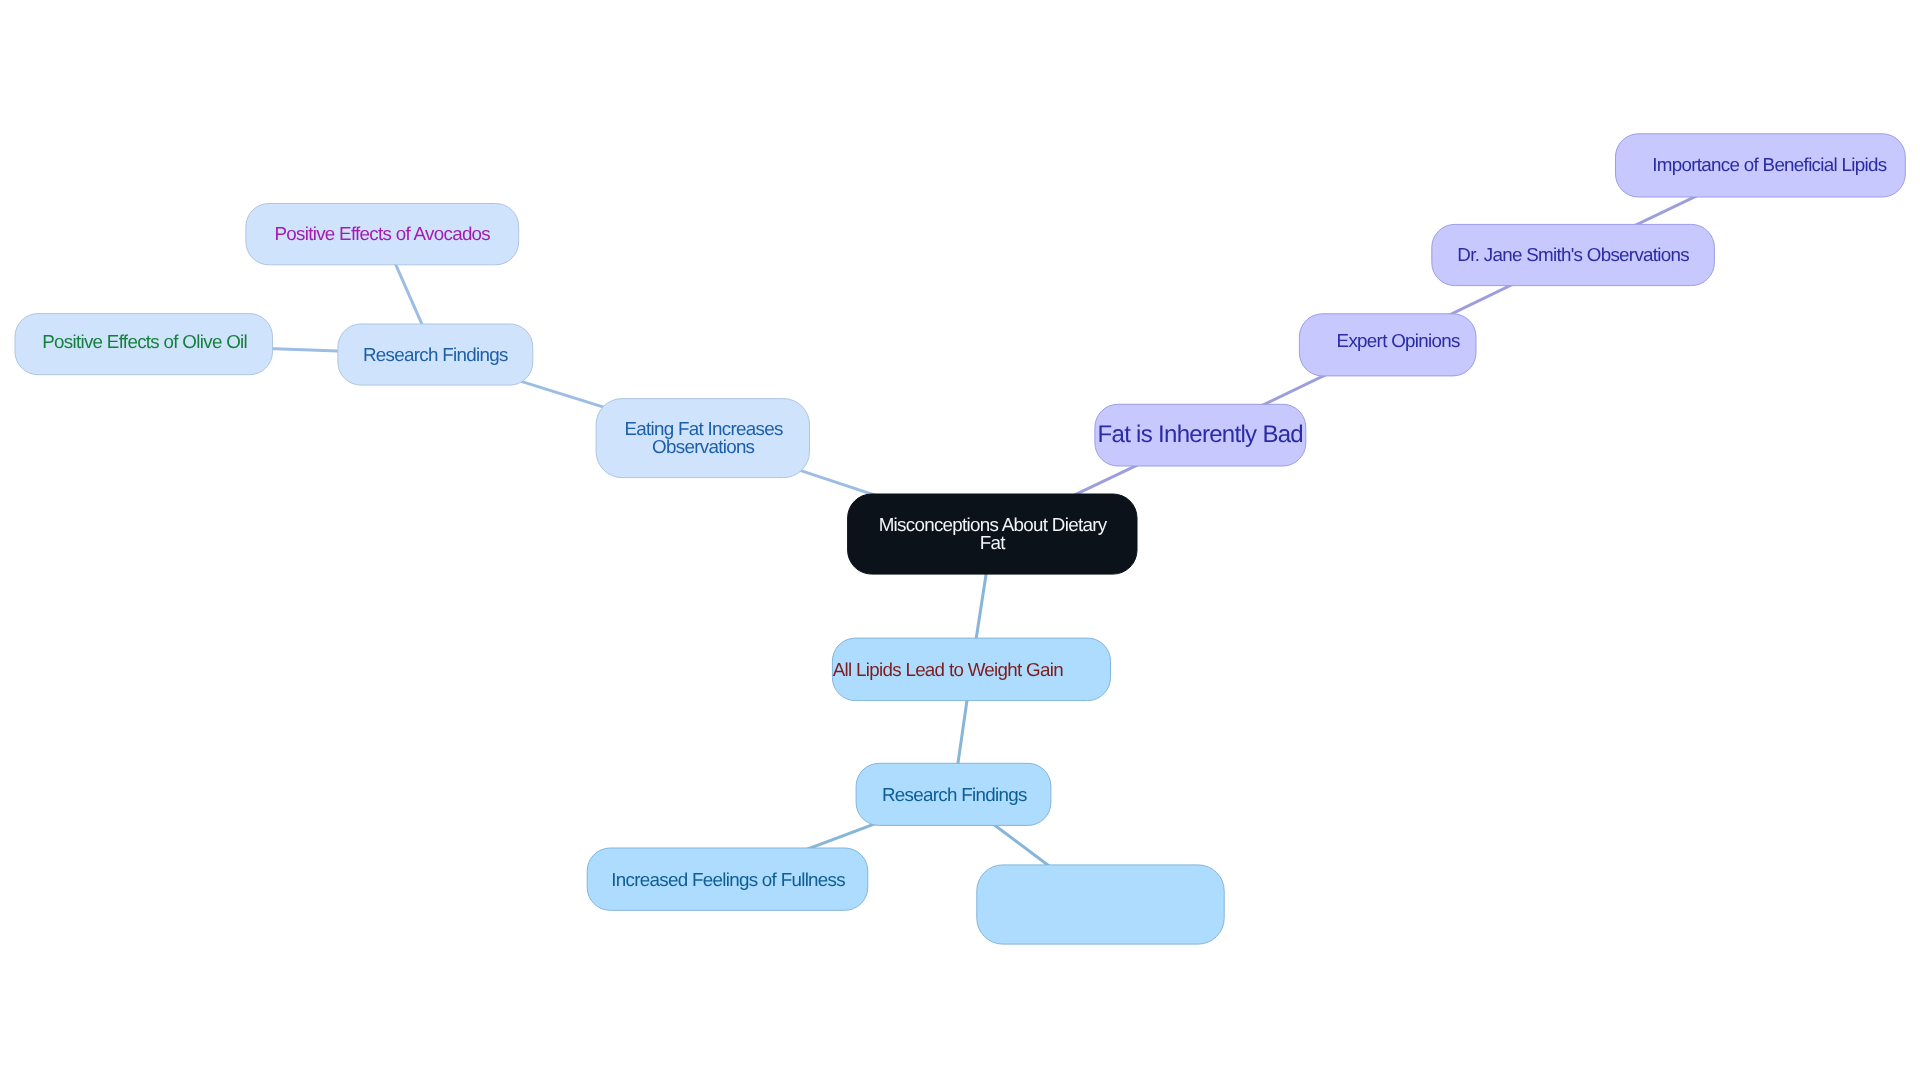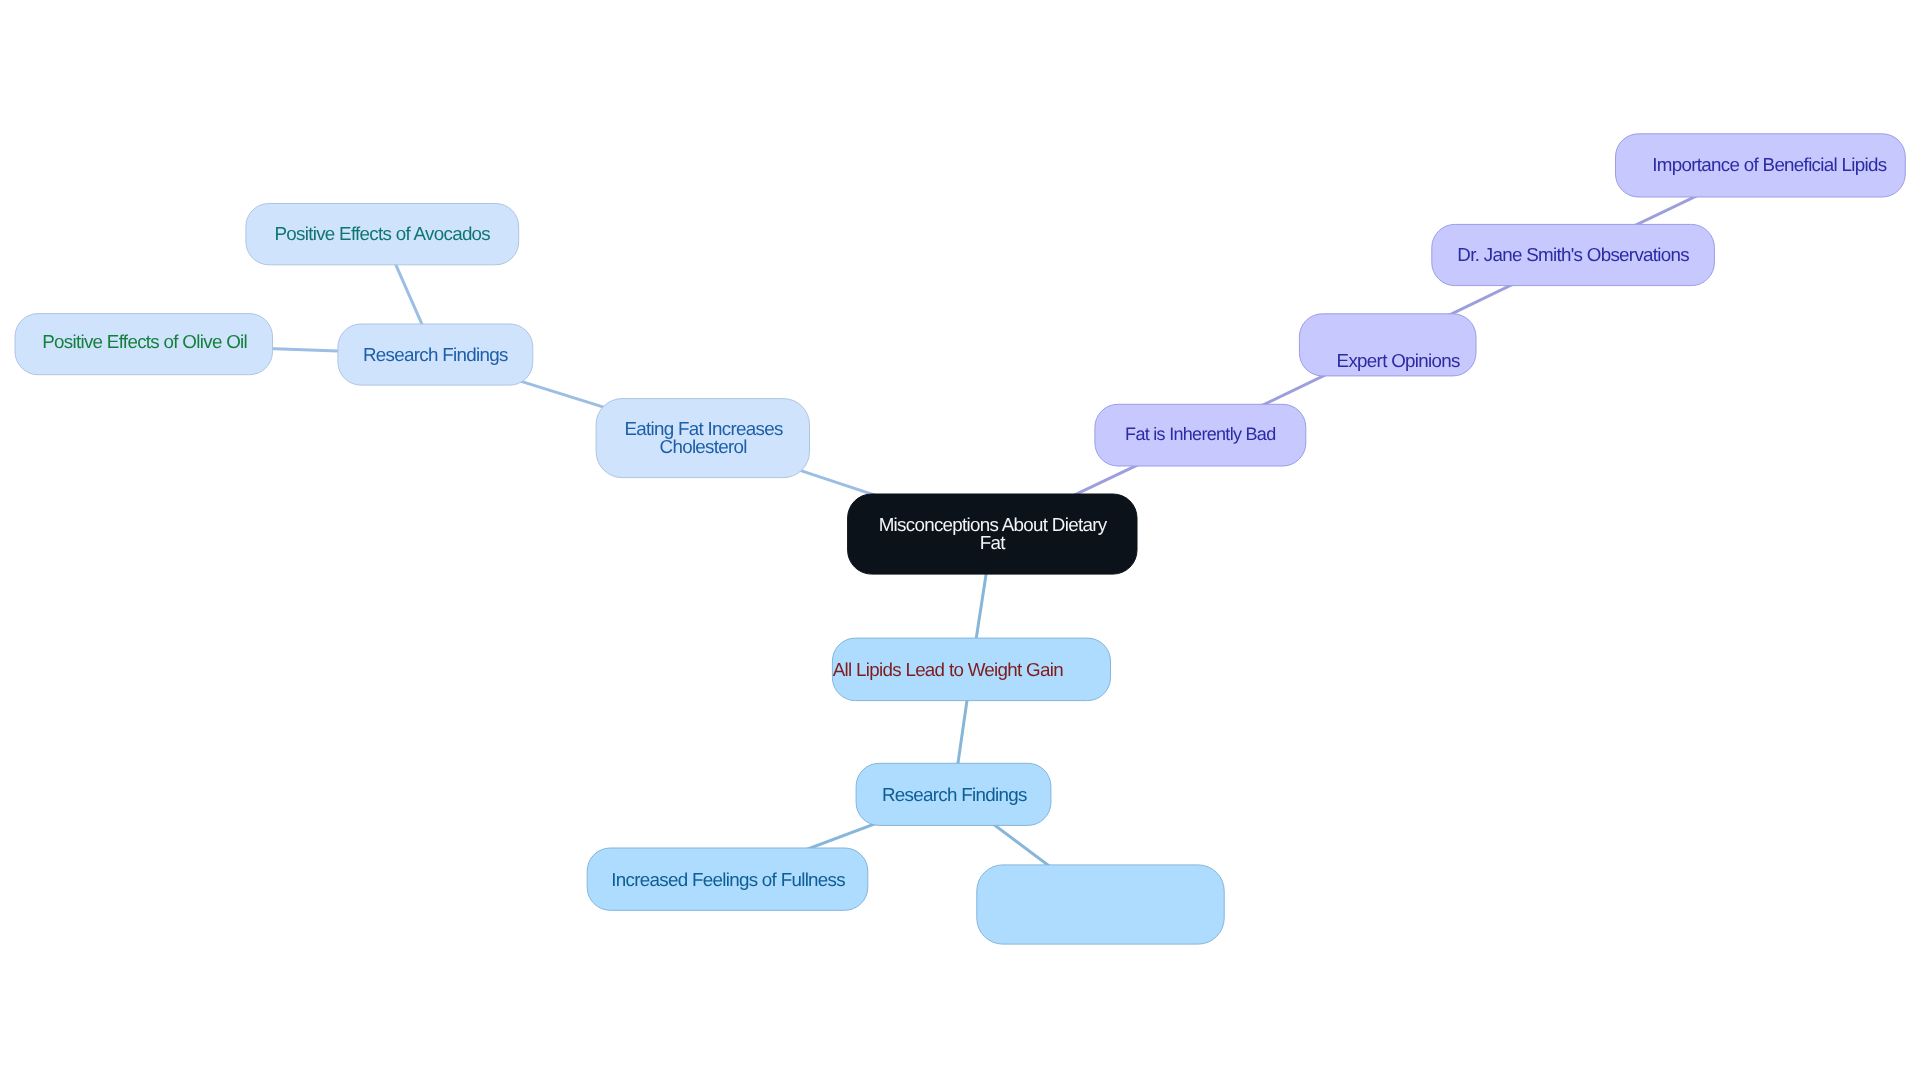--- a/index.html
+++ b/index.html
@@ -82,35 +82,35 @@
     <rect class="shape" x="587.2" y="848" width="280.6" height="62.3" rx="23" ry="23" fill="#addcfe" stroke="#84b5da" stroke-width="1"></rect>
     <rect class="shape" x="976.8" y="864.9" width="247.4" height="79.2" rx="26" ry="26" fill="#addcfe" stroke="#84b5da" stroke-width="1"></rect>
   </svg>
 
   <div class="node" style="left: 847.1px; top: 493.5px; width: 290.4px; height: 81.1px; color: rgb(242, 244, 247); font-size: 18.8px;">
     <span class="label" style="top: -0.5px;">Misconceptions About Dietary
 Fat</span>
   </div>
   <div class="node" style="left: 595.6px; top: 398.1px; width: 214.4px; height: 80px; color: rgb(28, 95, 168); font-size: 18.8px;">
     <span class="label" style="top: -0.5px;">Eating Fat Increases
-Cholesterol</span>
+Observations</span>
   </div>
   <div class="node" style="left: 337.4px; top: 323.5px; width: 195.9px; height: 62.1px; color: rgb(28, 95, 168); font-size: 18.8px;">
     <span class="label">Research Findings</span>
   </div>
-  <div class="node" style="left: 245.4px; top: 203px; width: 273.8px; height: 62.3px; color: #0f766e; font-size: 18.8px;">
+  <div class="node" style="left: 245.4px; top: 203px; width: 273.8px; height: 62.3px; color: #a21caf; font-size: 18.8px;">
     <span class="label">Positive Effects of Avocados</span>
   </div>
   <div class="node" style="left: 14.5px; top: 313.1px; width: 258.5px; height: 58px; color: #15803d; font-size: 18.8px;">
     <span class="label">Positive Effects of Olive Oil</span>
   </div>
-  <div class="node" style="left: 1094.4px; top: 403.8px; width: 211.9px; height: 62.7px; color: rgb(43, 43, 164); font-size: 18px;">
+  <div class="node" style="left: 1094.4px; top: 403.8px; width: 211.9px; height: 62.7px; color: rgb(43, 43, 164); font-size: 24px;">
     <span class="label">Fat is Inherently Bad</span>
   </div>
-  <div class="node" style="left: 1298.9px; top: 329px; width: 177.6px; height: 63.1px; color: rgb(43, 43, 164); font-size: 18.8px; padding-left: 20px;">
+  <div class="node" style="left: 1298.9px; top: 309px; width: 177.6px; height: 63.1px; color: rgb(43, 43, 164); font-size: 18.8px; padding-left: 20px;">
     <span class="label">Expert Opinions</span>
   </div>
   <div class="node" style="left: 1431.3px; top: 223.9px; width: 283.6px; height: 62.2px; color: rgb(43, 43, 164); font-size: 18.8px; border-radius: 29px;">
     <span class="label">Dr. Jane Smith's Observations</span>
   </div>
   <div class="node" style="left: 1615px; top: 133.3px; width: 308px; height: 64.2px; color: rgb(43, 43, 164); font-size: 18.8px;">
     <span class="label">Importance of Beneficial Lipids</span>
   </div>
   <div class="node" style="left: 831.9px; top: 637.6px; width: 231px; height: 63.5px; color: #7f1d1d; font-size: 18.8px;">
     <span class="label">All Lipids Lead to Weight Gain</span>

